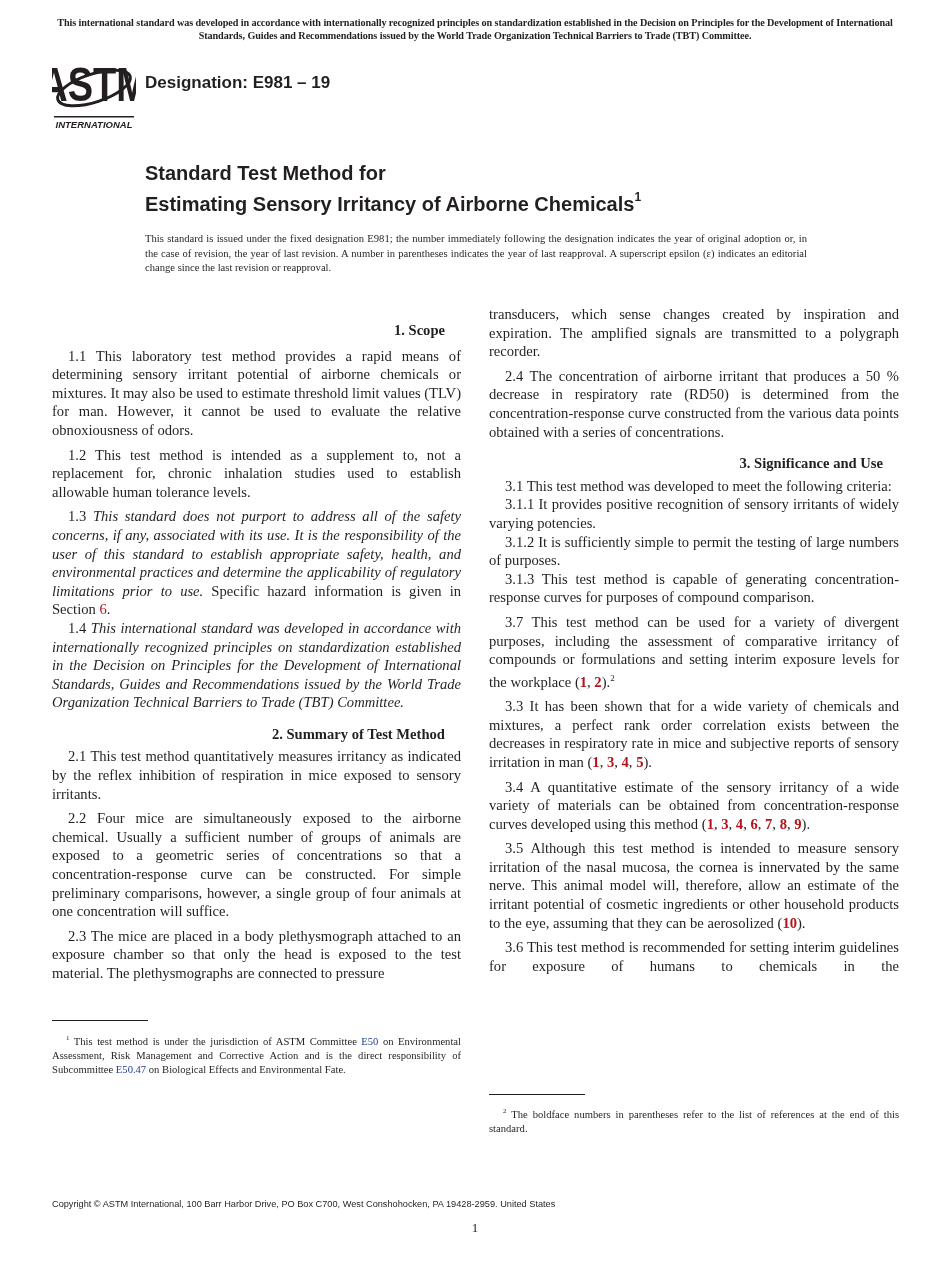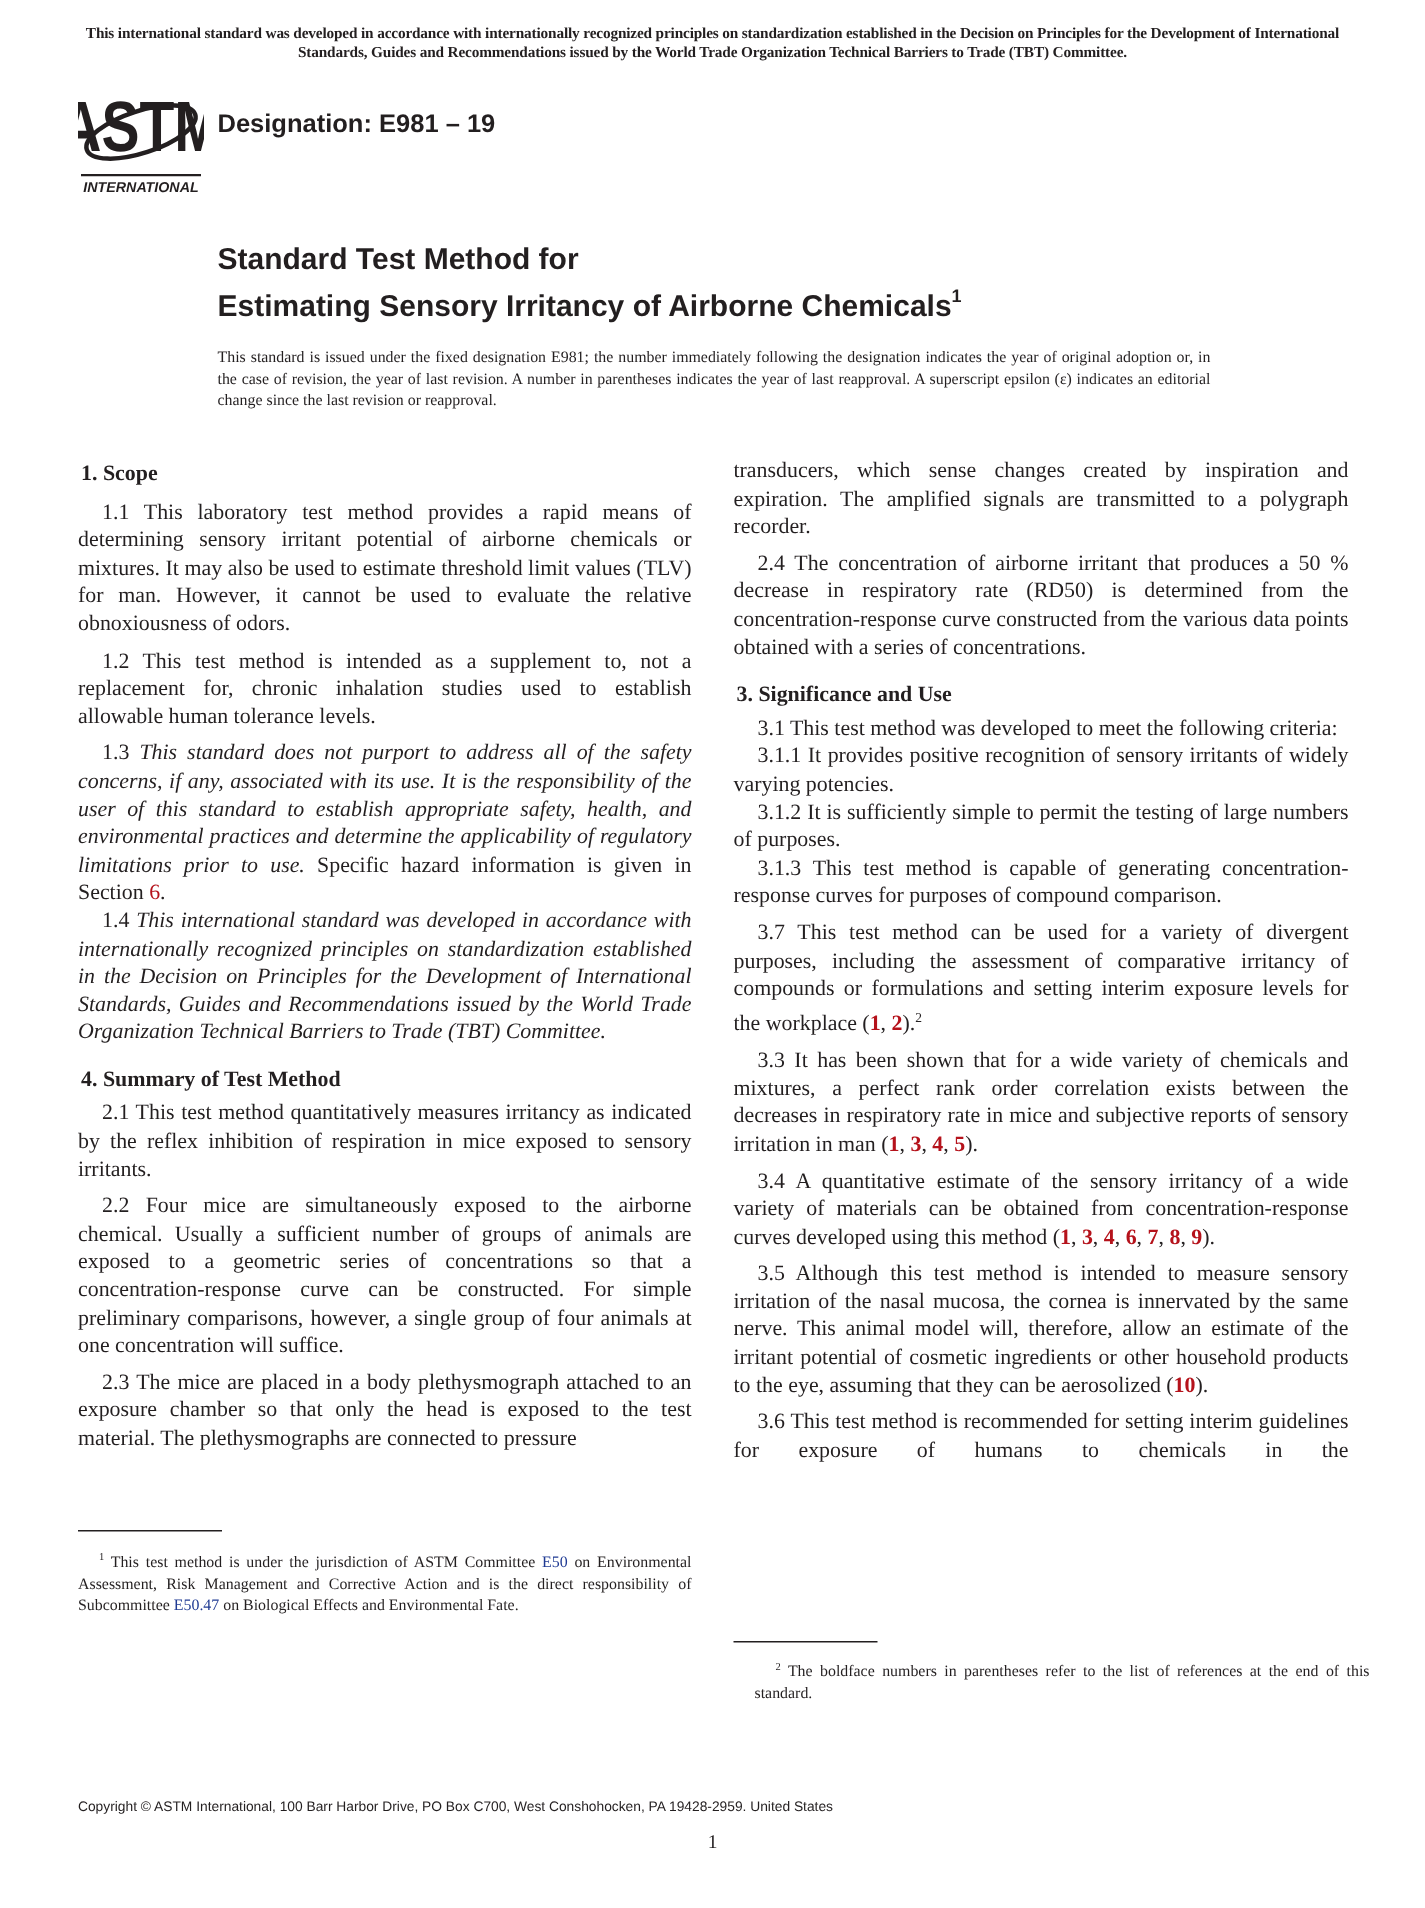--- a/index.html
+++ b/index.html
@@ -15,21 +15,21 @@
   .title sup { font-size: 12px; position: relative; top: -2px; }
 
   .issue-note { position: absolute; left: 145px; top: 232px; width: 662px; font-family: "Liberation Serif", serif; font-size: 10.6px; line-height: 14.5px; text-align: justify; }
 
   .col { position: absolute; top: 305px; font-family: "Liberation Serif", serif; font-size: 14.6px; line-height: 18.6px; }
   .col-left { left: 52px; width: 409px; }
   .col-right { left: 489px; width: 410px; top: 305px; }
 
   .col p { margin: 0; text-align: justify; text-indent: 16px; }
   .col p.gap { margin-top: 6px; }
-  .col h2 { margin: 2px; font-size: 14.6px; font-weight: bold; line-height: 18.6px; }
+  .col h2 { margin: 16px; font-size: 14.6px; font-weight: bold; line-height: 18.6px; text-align: right; }
   .col h2.sp { margin-top: 13px; margin-bottom: 4px; }
   .it { font-style: italic; }
   .ref { color: #b5121b; font-weight: bold; }
   .sec-link { color: #b5121b; }
   .blue { color: #1f3a93; }
   sup.fn { font-size: 9px; }
 
   .fn-rule { position: absolute; width: 96px; height: 1px; background: #231f20; }
   .footnote { position: absolute; font-family: "Liberation Serif", serif; font-size: 10.6px; line-height: 14px; text-align: justify; }
   .footnote p { margin: 0; text-indent: 14px; }
@@ -61,21 +61,21 @@
 
 <div class="issue-note">This standard is issued under the fixed designation E981; the number immediately following the designation indicates the year of original adoption or, in the case of revision, the year of last revision. A number in parentheses indicates the year of last reapproval. A superscript epsilon (ε) indicates an editorial change since the last revision or reapproval.</div>
 
 <div class="col col-left">
   <h2 style="margin-bottom:7px;">1.  Scope</h2>
   <p>1.1 This laboratory test method provides a rapid means of determining sensory irritant potential of airborne chemicals or mixtures. It may also be used to estimate threshold limit values (TLV) for man. However, it cannot be used to evaluate the relative obnoxiousness of odors.</p>
   <p class="gap">1.2 This test method is intended as a supplement to, not a replacement for, chronic inhalation studies used to establish allowable human tolerance levels.</p>
   <p class="gap"><span>1.3 </span><span class="it">This standard does not purport to address all of the safety concerns, if any, associated with its use. It is the responsibility of the user of this standard to establish appropriate safety, health, and environmental practices and determine the applicability of regulatory limitations prior to use.</span><span> Specific hazard information is given in Section </span><a class="sec-link">6</a><span>.</span></p>
   <p><span>1.4 </span><span class="it">This international standard was developed in accordance with internationally recognized principles on standardization established in the Decision on Principles for the Development of International Standards, Guides and Recommendations issued by the World Trade Organization Technical Barriers to Trade (TBT) Committee.</span></p>
 
-  <h2 class="sp">4.  Summary of Test Method</h2>
+  <h2 class="sp">2.  Summary of Test Method</h2>
   <p>2.1 This test method quantitatively measures irritancy as indicated by the reflex inhibition of respiration in mice exposed to sensory irritants.</p>
   <p class="gap">2.2 Four mice are simultaneously exposed to the airborne chemical. Usually a sufficient number of groups of animals are exposed to a geometric series of concentrations so that a concentration-response curve can be constructed. For simple preliminary comparisons, however, a single group of four animals at one concentration will suffice.</p>
   <p class="gap">2.3 The mice are placed in a body plethysmograph attached to an exposure chamber so that only the head is exposed to the test material. The plethysmographs are connected to pressure</p>
 </div>
 
 <div class="fn-rule" style="left:52px; top:1020px;"></div>
 <div class="footnote" style="left:52px; top:1031px; width:409px;">
   <p><sup>1</sup><span> This test method is under the jurisdiction of ASTM Committee </span><a class="blue">E50</a><span> on Environmental Assessment, Risk Management and Corrective Action and is the direct responsibility of Subcommittee </span><a class="blue">E50.47</a><span> on Biological Effects and Environmental Fate.</span></p>
 </div>
 
@@ -94,18 +94,18 @@
   <p class="gap"><span>3.3 It has been shown that for a wide variety of chemicals and mixtures, a perfect rank order correlation exists between the decreases in respiratory rate in mice and subjective reports of sensory irritation in man (</span><a class="ref">1</a>, <a class="ref">3</a>, <a class="ref">4</a>, <a class="ref">5</a><span>).</span></p>
 
   <p class="gap"><span>3.4 A quantitative estimate of the sensory irritancy of a wide variety of materials can be obtained from concentration-response curves developed using this method (</span><a class="ref">1</a>, <a class="ref">3</a>, <a class="ref">4</a>, <a class="ref">6</a>, <a class="ref">7</a>, <a class="ref">8</a>, <a class="ref">9</a><span>).</span></p>
 
   <p class="gap"><span>3.5 Although this test method is intended to measure sensory irritation of the nasal mucosa, the cornea is innervated by the same nerve. This animal model will, therefore, allow an estimate of the irritant potential of cosmetic ingredients or other household products to the eye, assuming that they can be aerosolized (</span><a class="ref">10</a><span>).</span></p>
 
   <p class="gap" style="text-align-last: justify;">3.6 This test method is recommended for setting interim guidelines for exposure of humans to chemicals in the</p>
 </div>
 
 <div class="fn-rule" style="left:489px; top:1094px;"></div>
-<div class="footnote" style="left:503px; top:1104px; width:410px;">
+<div class="footnote" style="left:489px; top:1104px; width:410px;">
   <p><sup>2</sup><span> The boldface numbers in parentheses refer to the list of references at the end of this standard.</span></p>
 </div>
 
 <div class="copyright">Copyright © ASTM International, 100 Barr Harbor Drive, PO Box C700, West Conshohocken, PA 19428-2959. United States</div>
 <div class="page-num">1</div>
 
 </body></html>

